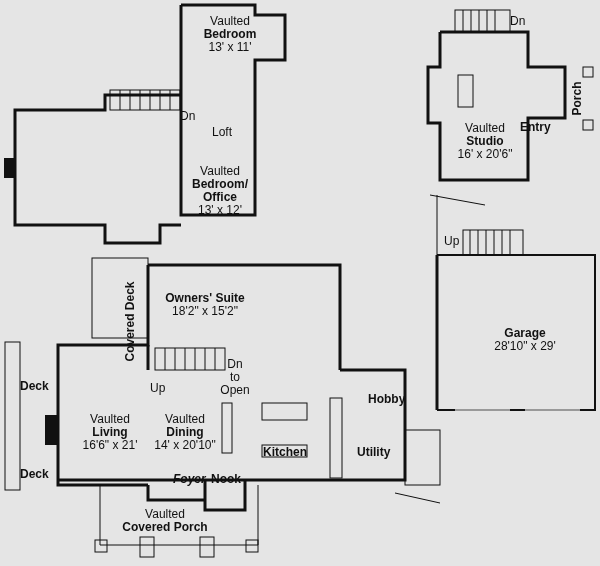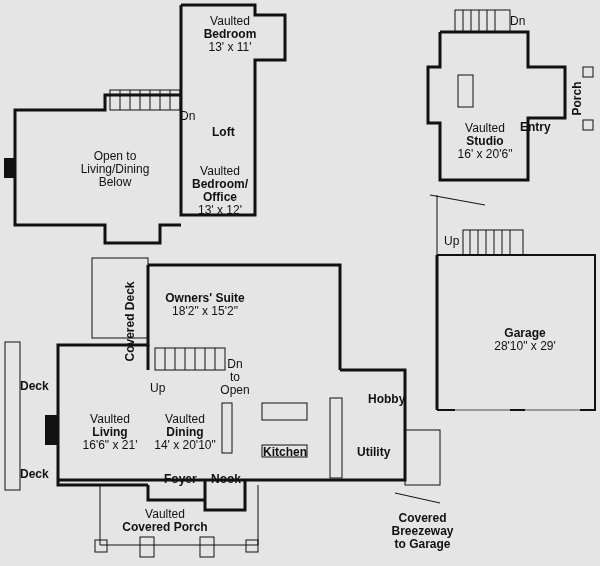--- a/index.html
+++ b/index.html
@@ -94,26 +94,21 @@
   <rect x="4" y="158" width="10" height="20" fill="#111"></rect>
   <rect x="45" y="415" width="12" height="30" fill="#111"></rect>
 </svg>
 
 <div class="lbl" style="left:195px;top:15px;width:70px;">
   <span>Vaulted</span>
   <b>Bedroom</b>
   <span>13' x 11'</span>
 </div>
 <div class="lbl" style="left:180px;top:110px;">Dn</div>
-<div class="lbl" style="left:187px;top:126px;font-weight:bold;padding-left:25px;">Loft</div>
-<div class="lbl" style="left:65px;top:150px;width:100px;">
-  <span>Open to</span>
-  <span>Living/Dining</span>
-  <span>Below</span>
-</div>
+<div class="lbl" style="left:187px;top:126px;font-weight:normal;padding-left:25px;">Loft</div>
 <div class="lbl" style="left:185px;top:165px;width:70px;">
   <span>Vaulted</span>
   <b>Bedroom/</b>
   <b>Office</b>
   <span>13' x 12'</span>
 </div>
 
 <div class="lbl" style="left:510px;top:15px;">Dn</div>
 <div class="lbl" style="left:445px;top:122px;width:80px;">
   <span>Vaulted</span>
@@ -148,24 +143,19 @@
   <span>16'6" x 21'</span>
 </div>
 <div class="lbl" style="left:150px;top:413px;width:70px;">
   <span>Vaulted</span>
   <b>Dining</b>
   <span>14' x 20'10"</span>
 </div>
 <div class="lbl" style="left:263px;top:406px;font-weight:bold;margin-top:40px;">Kitchen</div>
 <div class="lbl" style="left:368px;top:393px;font-weight:bold;">Hobby</div>
 <div class="lbl" style="left:357px;top:446px;font-weight:bold;">Utility</div>
-<div class="lbl" style="left:164px;top:473px;font-weight:bold;">Foyer</div>
+<div class="lbl" style="left:173px;top:473px;font-weight:bold;font-style:italic;">Foyer</div>
 <div class="lbl" style="left:211px;top:473px;font-weight:bold;">Nook</div>
 <div class="lbl" style="left:110px;top:508px;width:110px;">
   <span>Vaulted</span>
   <b>Covered Porch</b>
 </div>
-<div class="lbl" style="left:385px;top:512px;width:75px;font-weight:bold;">
-  <span>Covered</span>
-  <span>Breezeway</span>
-  <span>to Garage</span>
-</div>
 </div>
 
 </body></html>

